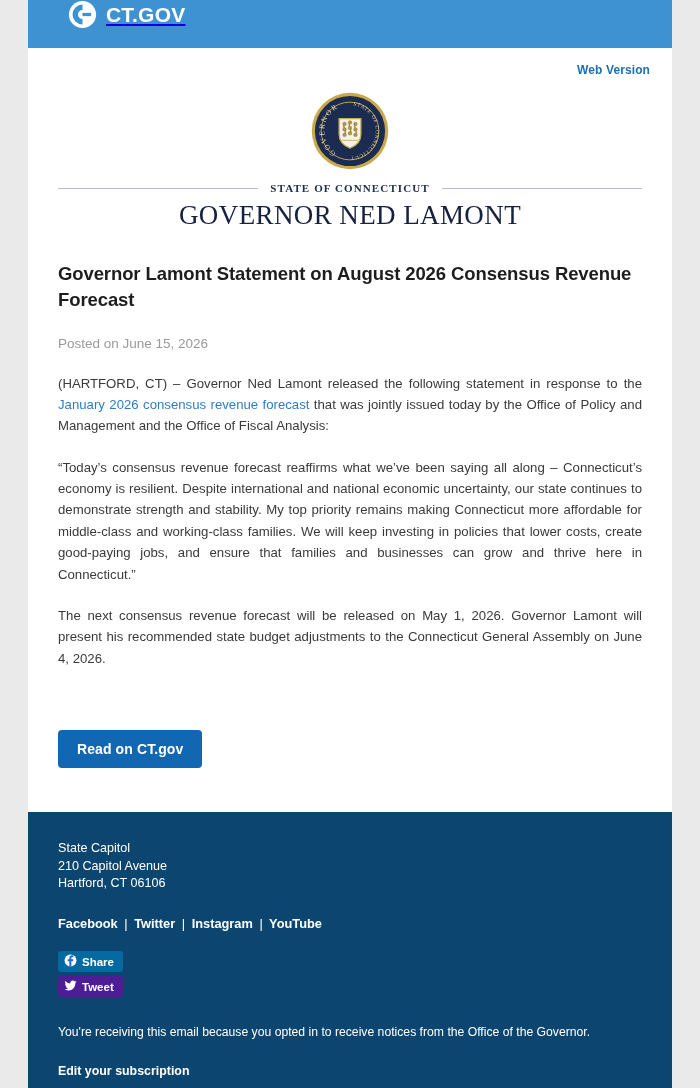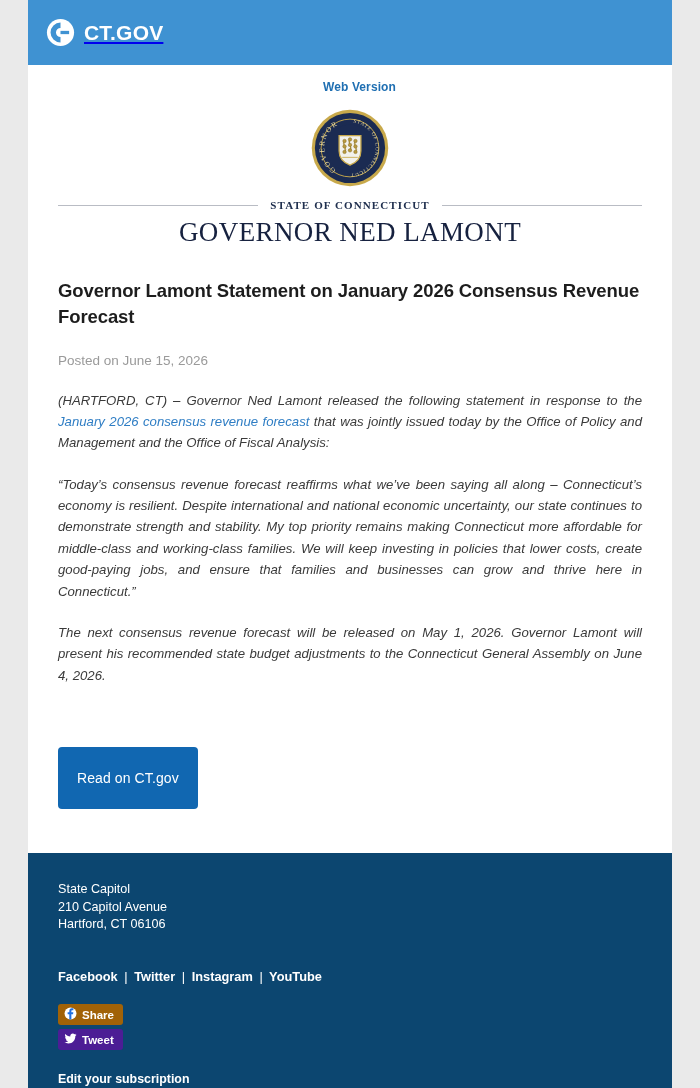--- a/index.html
+++ b/index.html
@@ -16,25 +16,25 @@
   .email-card {
     position: absolute;
     left: 28px;
     top: 0;
     width: 644px;
     background: #ffffff;
   }
 
   
   .header-bar {
-    height: 65px;
+    height: 48px;
     background: #3f92d2;
     display: flex;
-    align-items: center;
-    padding-left: 18px;
+    align-items: flex-start;
+    padding-left: 40px;
     box-sizing: border-box;
   }
   .ct-logo {
     display: flex;
     align-items: center;
     gap: 9px;
   }
   .logo-mark {
     width: 29px;
     height: 29px;
@@ -43,21 +43,21 @@
   .logo-text {
     color: #ffffff;
     font-size: 21px;
     font-weight: bold;
     letter-spacing: 0.2px;
     line-height: 1;
   }
 
   
   .web-version-row {
-    text-align: center;
+    text-align: right;
     padding: 12px 22px 0 0;
     margin-left: 41px;
   }
   .web-version-link {
     color: #1f6fb2;
     font-size: 12px;
     font-weight: bold;
     text-decoration: none;
     letter-spacing: 0.1px;
   }
@@ -117,60 +117,59 @@
     font-size: 13.5px;
     color: #9a9a9a;
     margin-top: 22px;
   }
   .body-par {
     font-size: 13.2px;
     color: #3a3a3a;
     line-height: 1.62;
     text-align: justify;
     margin-top: 20px;
-    font-style: italic;
   }
   .body-par.first {
     margin-top: 22px;
   }
   .inline-link {
     color: #2e7dc4;
     text-decoration: none;
   }
   .cta-wrap {
     padding: 48px 0 0 0;
   }
   .cta-button {
     display: inline-block;
     background: #1167b1;
     color: #ffffff;
     font-size: 14px;
-    font-weight: normal;
-    padding: 23px 19px;
+    font-weight: bold;
+    padding: 11px 19px;
     border-radius: 4px;
     text-decoration: none;
     letter-spacing: 0.1px;
   }
   .content-spacer {
     height: 44px;
   }
 
   
   .footer {
     background: #0c4670;
     padding: 28px 30px 34px 30px;
     color: #ffffff;
   }
   .addr-line {
     font-size: 12.6px;
     line-height: 1.38;
     color: #ffffff;
   }
   .social-links {
-    margin-top: 36px;
+    margin-top: 24px;
     font-size: 12.8px;
     font-weight: bold;
     color: #ffffff;
   }
   .social-links a {
     color: #ffffff;
     text-decoration: none;
   }
   .social-links .sep {
     font-weight: normal;
@@ -183,21 +182,21 @@
     display: inline-flex;
     align-items: center;
     gap: 5px;
     border-radius: 3px;
     padding: 3px 9px 3px 6px;
     font-size: 11.5px;
     font-weight: bold;
     color: #ffffff;
     text-decoration: none;
   }
-  .share-btn.fb { background: #a16207; }
+  .share-btn.fb { background: #0369a1; }
   .share-btn.tw { background: #4c1d95; margin-top: 4px; }
   .share-row { display: block; }
   .optin-text {
     margin-top: 26px;
     font-size: 12.2px;
     color: #ffffff;
     line-height: 1.5;
   }
   .sub-links {
     margin-top: 22px;
@@ -268,21 +267,21 @@
     </div>
     <div class="state-line">
       <span class="rule"></span>
       <span class="state-label">STATE OF CONNECTICUT</span>
       <span class="rule"></span>
     </div>
     <div class="gov-name">GOVERNOR NED LAMONT</div>
   </div>
 
   <div class="content">
-    <h1 class="article-title">Governor Lamont Statement on January 2026 Consensus Revenue Forecast</h1>
+    <h1 class="article-title">Governor Lamont Statement on August 2026 Consensus Revenue Forecast</h1>
     <div class="posted-date">Posted on June 15, 2026</div>
 
     <p class="body-par first"><span>(HARTFORD, CT) – Governor Ned Lamont released the following statement in response to the </span><a class="inline-link" href="#">January 2026 consensus revenue forecast</a><span> that was jointly issued today by the Office of Policy and Management and the Office of Fiscal Analysis:</span></p>
 
     <p class="body-par">“Today’s consensus revenue forecast reaffirms what we’ve been saying all along – Connecticut’s economy is resilient. Despite international and national economic uncertainty, our state continues to demonstrate strength and stability. My top priority remains making Connecticut more affordable for middle-class and working-class families. We will keep investing in policies that lower costs, create good-paying jobs, and ensure that families and businesses can grow and thrive here in Connecticut.”</p>
 
     <p class="body-par">The next consensus revenue forecast will be released on May 1, 2026. Governor Lamont will present his recommended state budget adjustments to the Connecticut General Assembly on June 4, 2026.</p>
 
     <div class="cta-wrap">
       <a class="cta-button" href="#">Read on CT.gov</a>
@@ -322,20 +321,21 @@
           <span>
             <svg width="13" height="13" viewBox="0 0 24 24" xmlns="http://www.w3.org/2000/svg">
               <path d="M23 4.9c-.8.4-1.7.6-2.6.8 1-.6 1.7-1.5 2-2.5-.9.5-1.9.9-2.9 1.1-.8-.9-2-1.5-3.3-1.5-2.5 0-4.6 2-4.6 4.6 0 .4 0 .7.1 1C7.9 8.2 4.6 6.4 2.4 3.7c-.4.7-.6 1.5-.6 2.3 0 1.6.8 3 2 3.8-.7 0-1.4-.2-2-.6v.1c0 2.2 1.6 4.1 3.7 4.5-.4.1-.8.2-1.2.2-.3 0-.6 0-.9-.1.6 1.8 2.3 3.1 4.3 3.2-1.6 1.2-3.5 2-5.7 2-.4 0-.7 0-1.1-.1 2 1.3 4.4 2.1 7 2.1 8.4 0 13-7 13-13v-.6c.9-.6 1.7-1.4 2.3-2.3z" fill="#ffffff"></path>
             </svg>
           </span>
           <span>Tweet</span>
         </a>
       </div>
     </div>
 
+    <div class="optin-text">You're receiving this email because you opted in to receive notices from the Office of the Governor.</div>
 
     <div class="sub-links">
       <a class="sub-edit" href="#">Edit your subscription</a>
 
     </div>
   </div>
 
 </div>
 
 </body></html>

